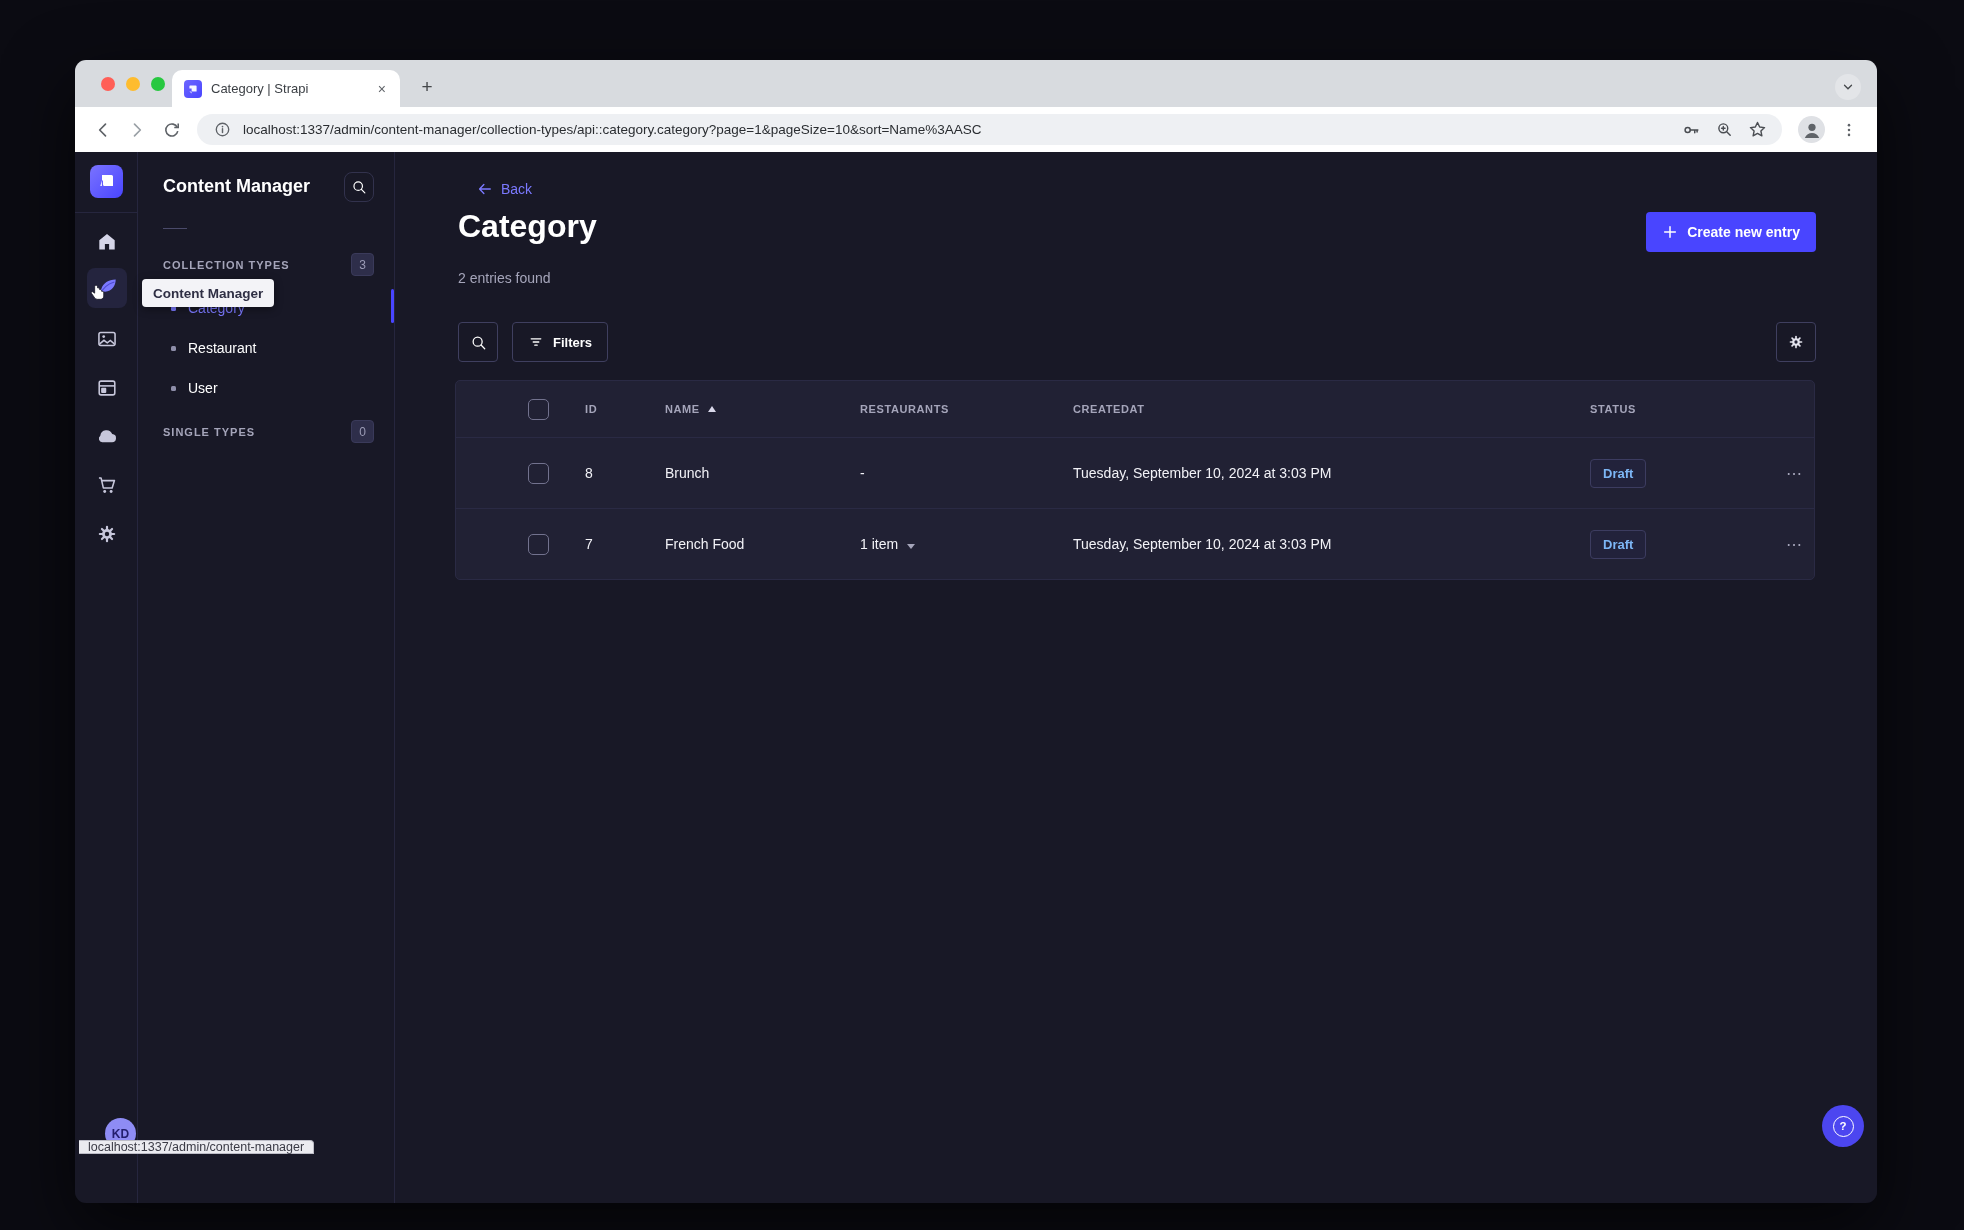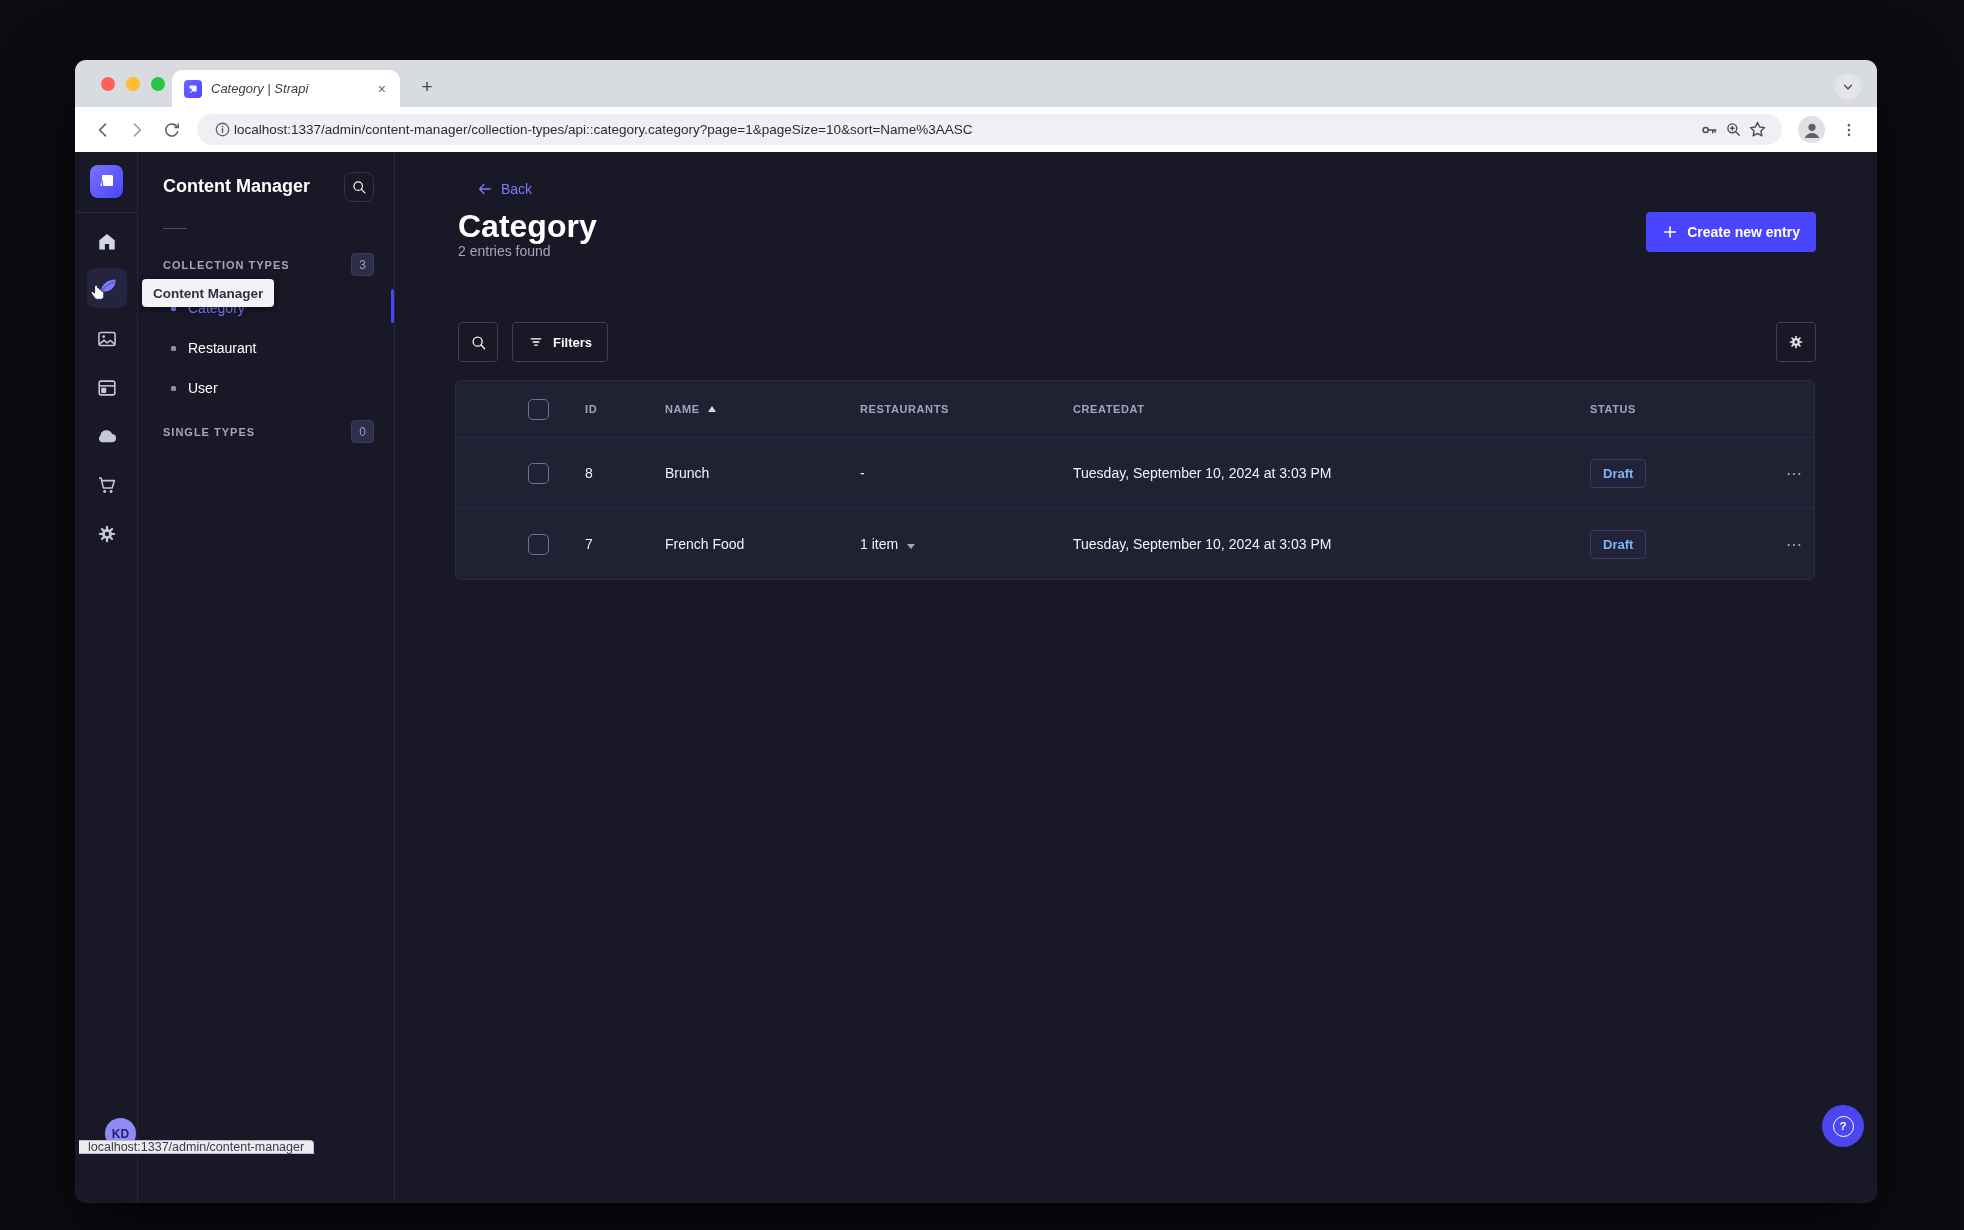--- a/index.html
+++ b/index.html
@@ -13,32 +13,32 @@
   
   .tabstrip { position:relative; height:47px; background:#d8dbdf; }
   .traffic { position:absolute; left:26px; top:17px; display:flex; gap:11px; }
   .light { width:14px; height:14px; border-radius:50%; }
   .light.red{ background:#ff5f57; } .light.yellow{ background:#febc2e; } .light.green{ background:#27c840; }
   .tab { position:absolute; left:97px; bottom:0; width:228px; height:37px; background:#ffffff;
          border-radius:10px 10px 0 0; display:flex; align-items:center; padding:0 12px; }
   .favicon { width:18px; height:18px; border-radius:4px; background:linear-gradient(135deg,#6d66ff,#4945ff);
              position:relative; flex:0 0 auto; }
   .favicon svg { position:absolute; inset:0; }
-  .tab-title { flex:1; margin-left:9px; font-size:13px; color:#3b3f44; white-space:nowrap; overflow:hidden;font-style:italic; }
+  .tab-title { flex:1; margin-left:9px; font-size:13px; color:#3b3f44; white-space:nowrap; overflow:hidden; }
   .tab-close { font-size:14px; color:#5f6368; padding:0 2px; cursor:default; }
   .newtab { position:absolute; left:340px; bottom:8px; width:24px; height:24px; border-radius:50%;
             display:flex; align-items:center; justify-content:center; font-size:19px; color:#44474a; }
   .tabsearch { position:absolute; right:16px; bottom:7px; width:26px; height:26px; border-radius:50%;
                background:#e3e5e8; display:flex; align-items:center; justify-content:center; }
 
   
   .toolbar { height:45px; background:#ffffff; display:flex; align-items:center; padding:0 12px; gap:2px; }
   .nav-btn { width:32px; height:32px; display:flex; align-items:center; justify-content:center; border-radius:50%; }
   .omnibox { flex:1; height:31px; margin:0 8px; background:#eef0f3; border-radius:16px;
-             display:flex; align-items:center; padding:0 13px; min-width:0; }
+             display:flex; align-items:center; padding:0 13px; gap:9px; min-width:0; }
   .url-text { flex:1; font-size:13.5px; color:#2a2d31; white-space:nowrap; overflow:hidden; }
   .omni-ic { display:flex; align-items:center; justify-content:center; width:24px; height:24px; flex:0 0 auto; }
   .profile-avatar { width:27px; height:27px; border-radius:50%; background:#dfe1e5; overflow:hidden;
                     display:flex; align-items:center; justify-content:center; margin:0 6px; }
 
   
   .content { position:relative; height:1051px; background:#181826; display:flex; }
 
   
   .rail { position:relative; width:63px; border-right:1px solid #26263e; flex:0 0 auto; }
@@ -69,21 +69,21 @@
   .bullet { width:5px; height:5px; border-radius:1.5px; background:#8e8ea9; flex:0 0 auto; }
   .subnav-item.active { color:#7b79ff; }
   .subnav-item.active .bullet { background:#7b79ff; }
   .active-bar { position:absolute; right:0; top:137px; width:3px; height:34px; border-radius:2px; background:#4945ff; }
 
   
   .main { position:relative; flex:1; min-width:0; }
   .back-link { position:absolute; left:81px; top:28px; display:flex; align-items:center; gap:7px;
                font-size:14px; color:#7b79ff; }
   .page-title { position:absolute; left:63px; top:56px; font-size:32px; font-weight:bold; color:#ffffff; }
-  .page-subtitle { position:absolute; left:63px; top:91px; font-size:14px; color:#a5a5ba; }
+  .page-subtitle { position:absolute; left:63px; top:118px; font-size:14px; color:#a5a5ba; }
   .create-btn { position:absolute; right:61px; top:60px; height:40px; padding:0 16px; border-radius:4px;
                 background:#4945ff; color:#ffffff; font-size:14px; font-weight:bold; border:none;
                 display:flex; align-items:center; gap:9px; }
   .icon-btn { position:absolute; width:40px; height:40px; border-radius:4px; border:1px solid #3f3f5f;
               background:transparent; display:flex; align-items:center; justify-content:center; }
   .search-btn { left:63px; top:170px; }
   .gear-btn { right:61px; top:170px; }
   .filters-btn { position:absolute; left:117px; top:170px; height:40px; padding:0 15px; border-radius:4px;
                  border:1px solid #3f3f5f; background:transparent; color:#ffffff; font-size:13px;
                  font-weight:bold; display:flex; align-items:center; gap:9px; }

